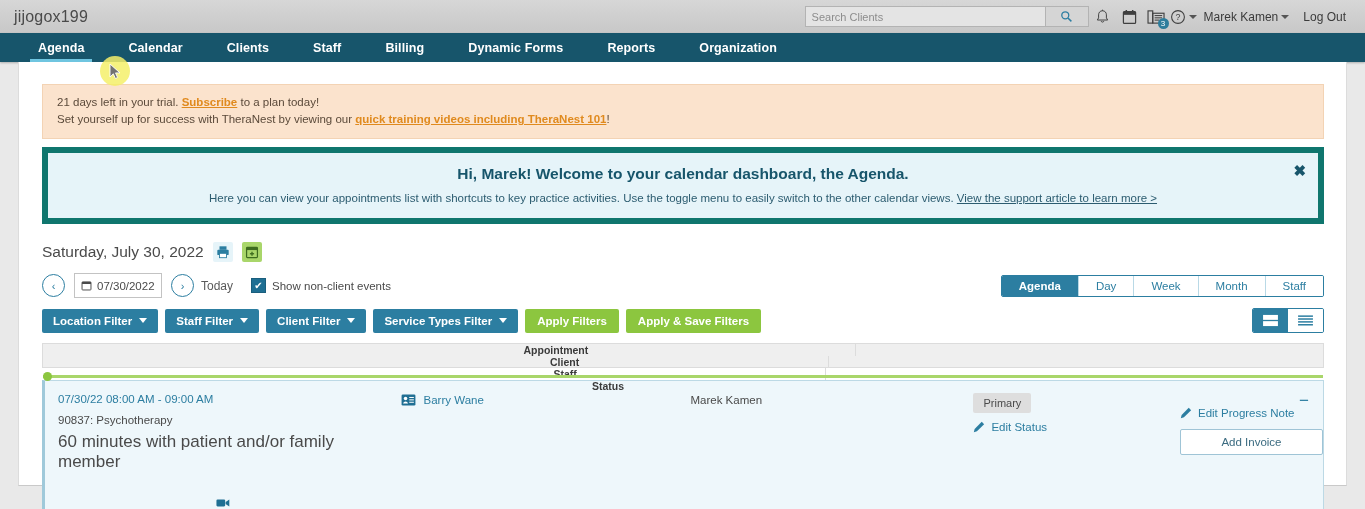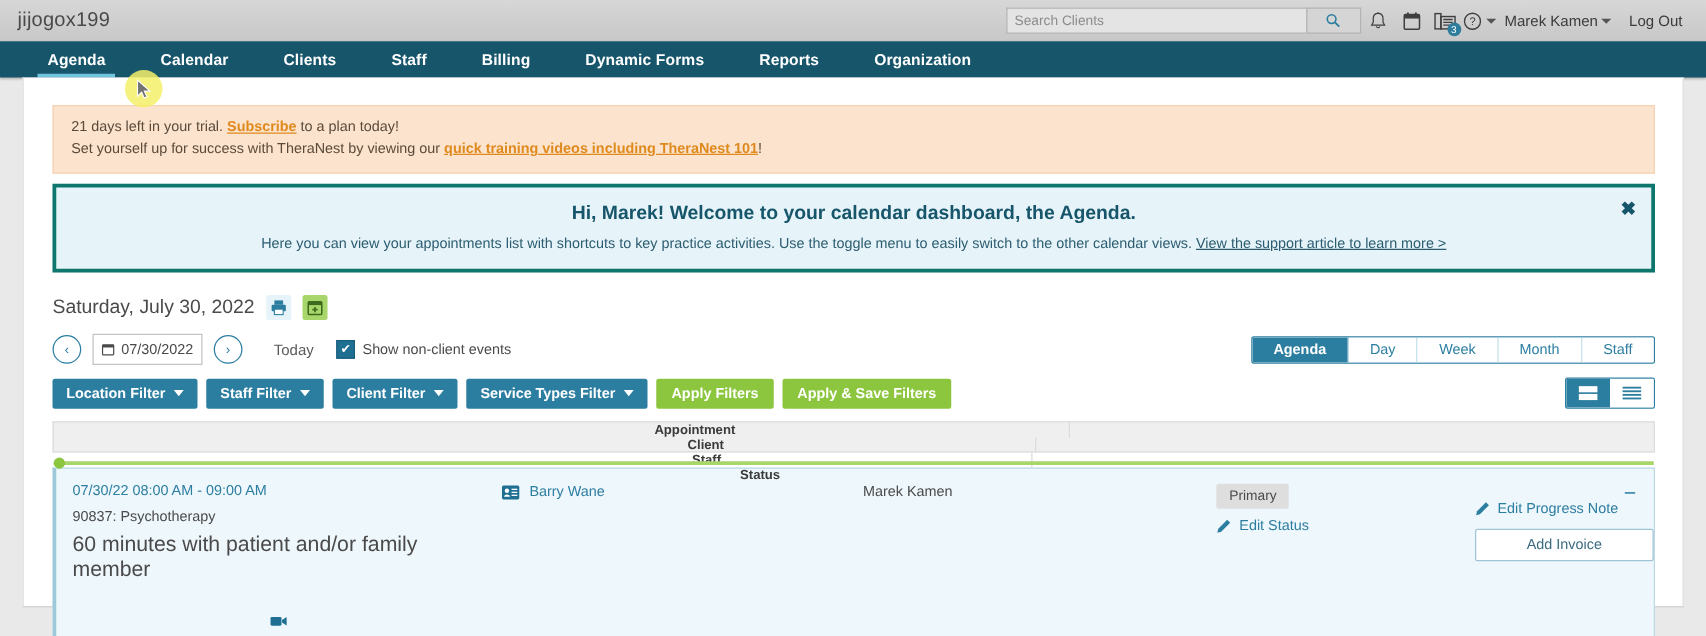--- a/index.html
+++ b/index.html
@@ -103,21 +103,21 @@
   .trial {
     background: #fbe3cd; border: 1px solid #f3d3b4;
     padding: 9px 26px 10px 14px;
     font-size: 11.5px; color: #5b4a3a; line-height: 17px;
   }
   .trial a { color: #e08a1e; font-weight: bold; text-decoration: underline; }
 
   
   .welcome {
     margin-top: 8px;
-    background: #e6f4f9; border: 3px solid #0f766e;
+    background: #e6f4f9; border: 6px solid #0f766e;
     padding: 12px 14px 14px 14px;
     text-align: center; position: relative;
   }
   .welcome h2 {
     margin: 0 0 9px 0; font-size: 15.5px; color: #17556b; font-weight: bold;
   }
   .welcome p { margin: 0; font-size: 11.5px; color: #2c5c70; }
   .welcome p a { color: #2c5c70; text-decoration: underline; }
   .welcome-close {
     position: absolute; right: 12px; top: 10px;
@@ -148,21 +148,21 @@
     font-size: 11px; cursor: pointer;
   }
   .dateinput {
     margin-left: 9px; height: 25px; width: 88px;
     border: 1px solid #c3c3c3; background: #fff;
     display: flex; align-items: center; gap: 5px;
     padding: 0 6px; font-size: 11.5px; color: #4a4a4a; cursor: pointer;
   }
   .nextbtn { margin-left: 9px; }
   .today {
-    margin-left: 25px; font-size: 12px; color: #5a5a5a; cursor: pointer;
+    margin-left: 7px; font-size: 12px; color: #5a5a5a; cursor: pointer;
   }
   .chkwrap { margin-left: 18px; display: flex; align-items: center; gap: 6px; cursor: pointer; }
   .chk {
     width: 15px; height: 15px; background: #1f6f93; border: 1px solid #1a5e7d;
     display: flex; align-items: center; justify-content: center;
     color: #fff; font-size: 10px; line-height: 1;
   }
   .chklabel { font-size: 11.5px; color: #4a4a4a; }
 
   .viewtoggle {

